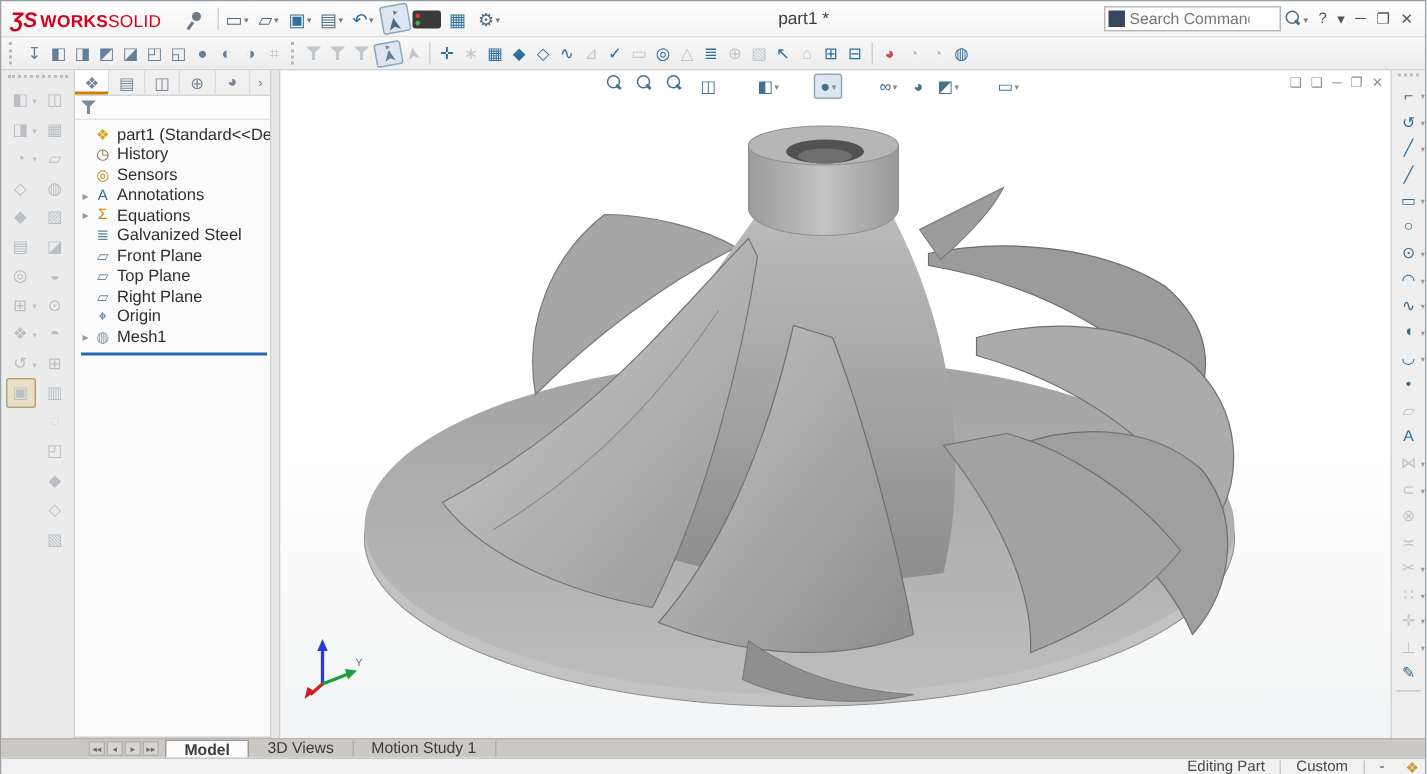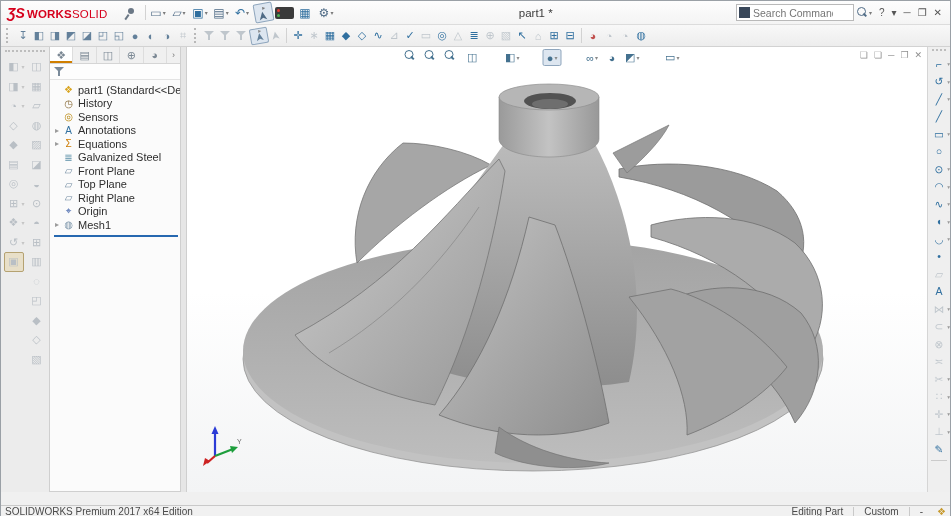--- a/index.html
+++ b/index.html
@@ -698,23 +698,37 @@
             <span class="dd">▾</span>
           </span>
           <span class="sbtn gold">
             <span>✎</span>
           </span>
         </div>
       <span class="sbar-end"></span>
     </div>
   </div>
 
+  <div class="tabsbar">
+    <div class="tabscroll">
+
+    <span>◂◂</span>
+        <span>◂</span>
+        <span>▸</span>
+        <span>▸▸</span>
+      </div>
+    <div style="display:flex;">
+
+    <span class="dtab active">Model</span>
+        <span class="dtab">3D Views</span>
+        <span class="dtab">Motion Study 1</span>
+      </div>
+  </div>
 
   <div class="statusbar">
-    <span>SOLIDWORKS Premium 2017 x64 Edition</span>
     <span class="grow"></span>
     <span>Editing Part</span>
     <span class="ssep"></span>
     <span>Custom</span>
     <span class="ssep"></span>
     <span>-</span>
     <span style="width:14px;"></span>
     <span class="gold">❖</span>
   </div>
 

